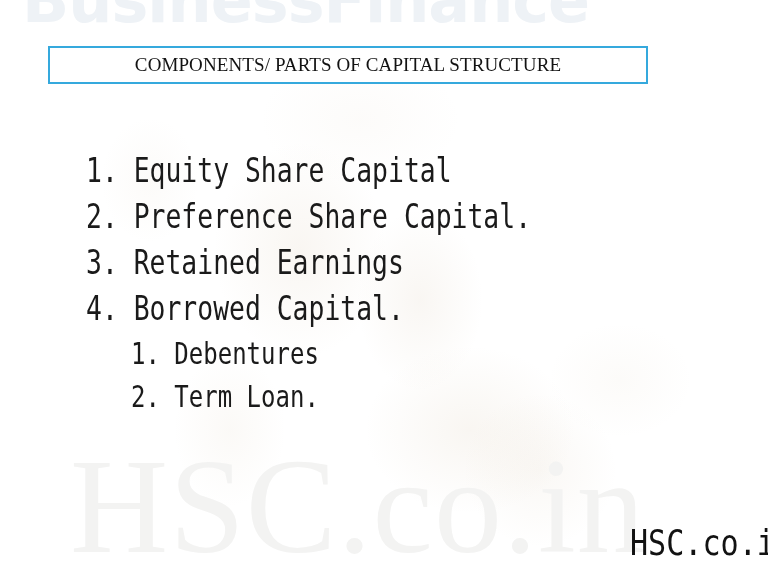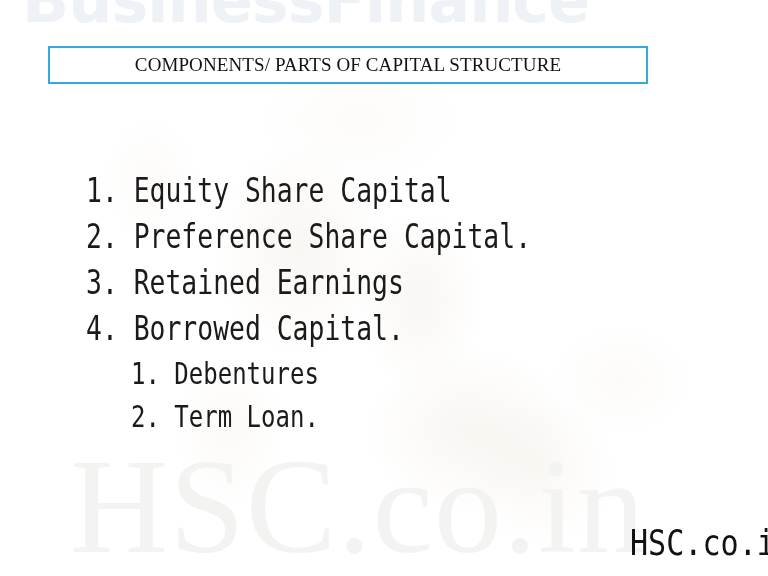--- a/index.html
+++ b/index.html
@@ -90,21 +90,20 @@
     white-space: nowrap;
     letter-spacing: 0.1px;
   }
 
   
   #list {
     position: absolute;
     left: 86px;
     top: 148px;
     width: 620px;
-    margin-top: 20px;
   }
   .item {
     font-family: "DejaVu Sans Mono", "Liberation Mono", monospace;
     color: #1a1a1a;
     white-space: nowrap;
     font-stretch: condensed;
     transform-origin: left center;
   }
   .item.level1 {
     font-size: 33px;

